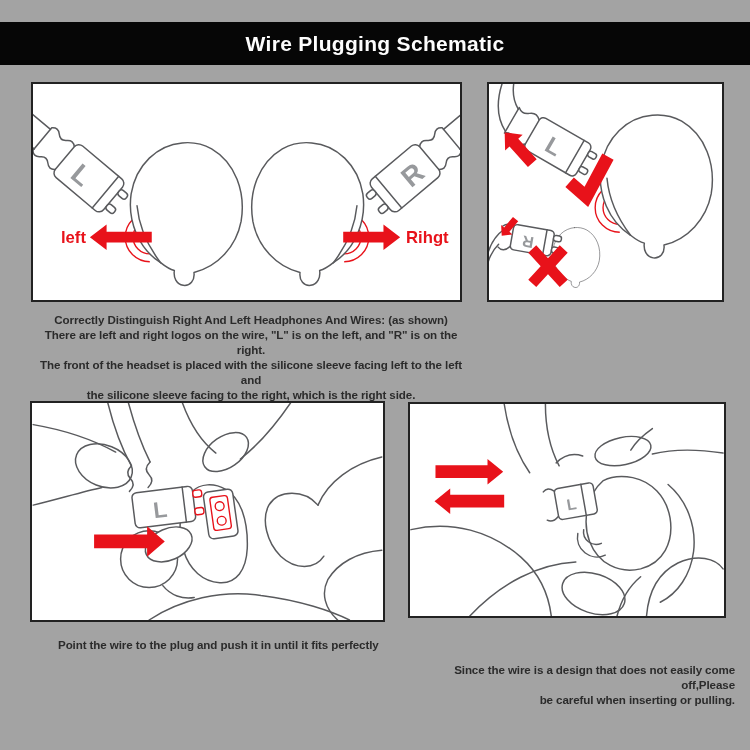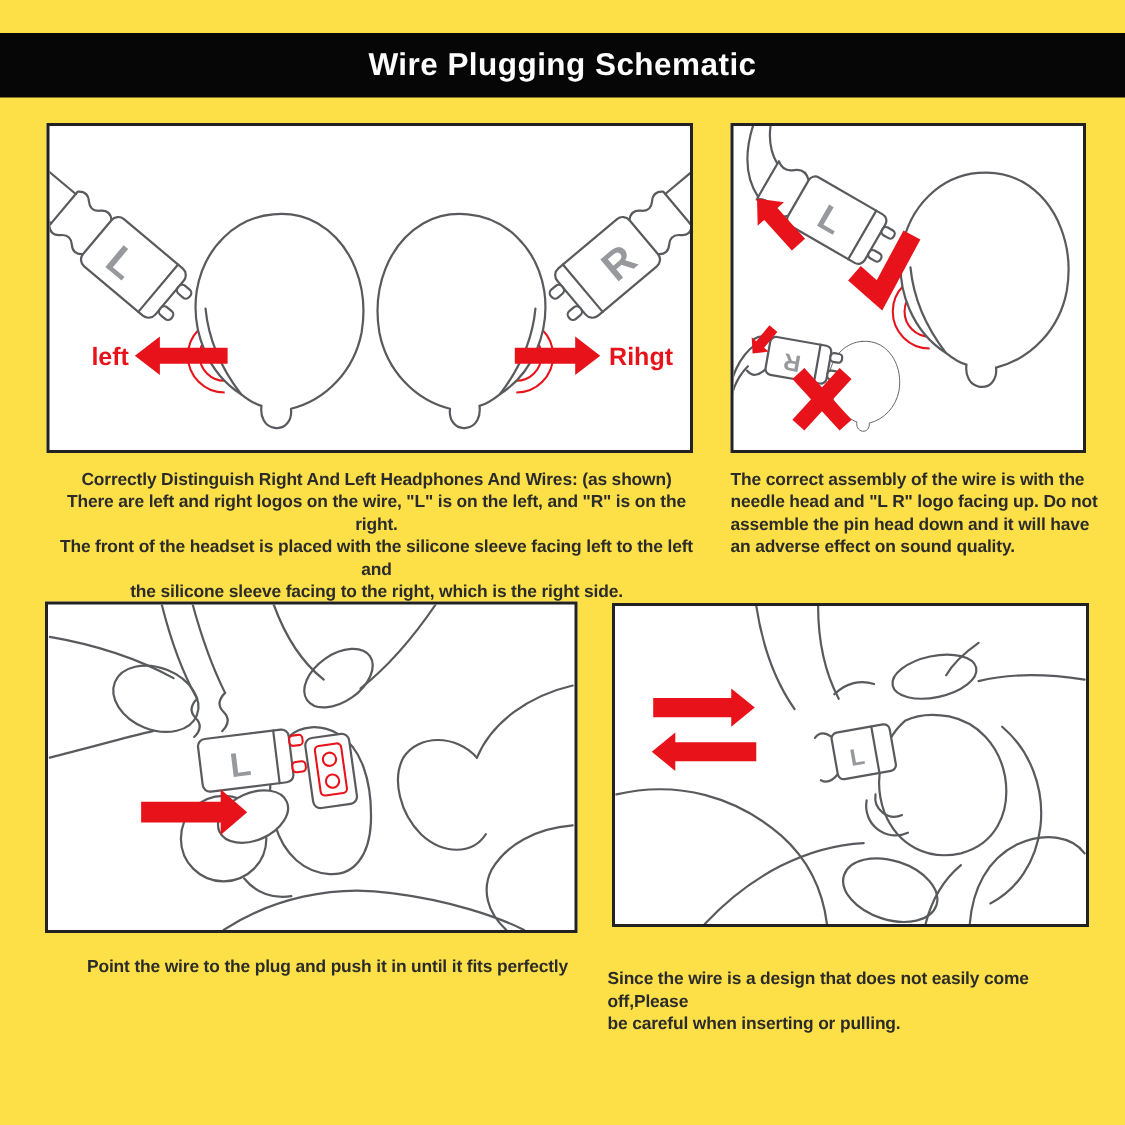--- a/index.html
+++ b/index.html
@@ -1,32 +1,32 @@
 <!DOCTYPE html>
 <html><head>
 <meta charset="utf-8">
 <style>
   html,body{margin:0;padding:0;background:#fff;}
-  #page{position:relative;width:750px;height:750px;background:#fde047;overflow:hidden;
+  #page{position:relative;width:750px;height:750px;background:#a3a3a3;overflow:hidden;
         font-family:"Liberation Sans",sans-serif;}
   .banner{position:absolute;left:0;top:22px;width:750px;height:43px;background:#060606;
           display:flex;align-items:center;justify-content:center;}
   .banner span{color:#fdfdfd;font-size:21px;font-weight:700;letter-spacing:.3px;}
   .panel{position:absolute;border:2px solid #222;background:#fff;box-sizing:border-box;}
   .p-tl{left:31px;top:82px;width:431px;height:220px;}
   .p-tr{left:487px;top:82px;width:237px;height:220px;}
   .p-bl{left:30px;top:401px;width:355px;height:221px;}
   .p-br{left:408px;top:402px;width:318px;height:216px;}
   .panel svg{display:block;width:100%;height:100%;}
   .caption{position:absolute;color:#2b2b2b;font-size:11.6px;line-height:1.3;font-weight:600;
            white-space:pre-line;letter-spacing:-.1px;}
   .c-tl{left:31px;top:312px;width:440px;text-align:center;}
   .c-tr{left:487px;top:312px;width:245px;}
   .c-bl{left:42px;top:637px;width:330px;padding-left:16px;}
-  .c-br{left:405px;top:645px;width:330px;}
+  .c-br{left:405px;top:662px;width:330px;text-align:right;}
   .ln{stroke:#595a5d;stroke-width:1.5;fill:none;stroke-linecap:round;stroke-linejoin:round;}
   .lnf{stroke:#595a5d;stroke-width:1.5;fill:#fff;stroke-linecap:round;stroke-linejoin:round;}
   .red{stroke:#e8121a;fill:none;stroke-width:1.4;}
   .redf{fill:#e8121a;stroke:none;}
   .redln{stroke:#e8121a;fill:#fff;stroke-width:1.4;}
   .lbl{font-family:"Liberation Sans",sans-serif;font-weight:700;fill:#97999c;}
   .redtxt{font-family:"Liberation Sans",sans-serif;font-weight:700;fill:#e8121a;}
 </style>
 </head>
 <body>
@@ -197,21 +197,17 @@
       </g>
       <polygon class="redf" points="25,62.5 78,62.5 78,56 94,69 78,82 78,75.5 25,75.5"></polygon>
       <polygon class="redf" points="95,92.5 40,92.5 40,86 24,99 40,112 40,105.5 95,105.5"></polygon>
     </svg>
   </div>
 
   <div class="caption c-tl">Correctly Distinguish Right And Left Headphones And Wires: (as shown)
 There are left and right logos on the wire, "L" is on the left, and "R" is on the right.
 The front of the headset is placed with the silicone sleeve facing left to the left and
 the silicone sleeve facing to the right, which is the right side.</div>
-  <div class="caption c-tr">The correct assembly of the wire is with the
-needle head and "L R" logo facing up. Do not
-assemble the pin head down and it will have
-an adverse effect on sound quality.</div>
   <div class="caption c-bl">Point the wire to the plug and push it in until it fits perfectly</div>
   <div class="caption c-br">Since the wire is a design that does not easily come off,Please
 be careful when inserting or pulling.</div>
 
 </div>
 
 </body></html>

